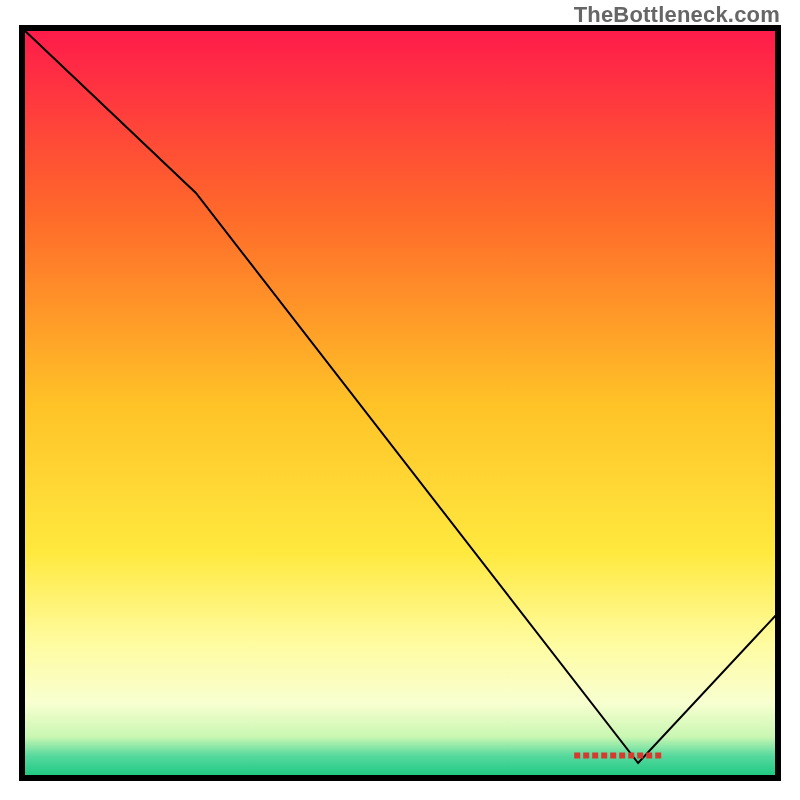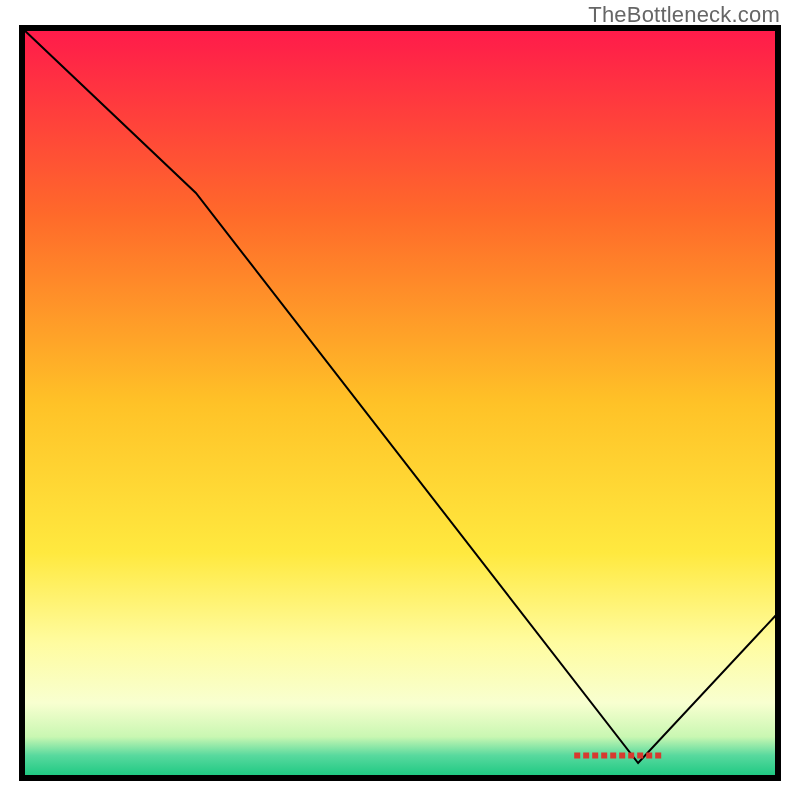--- a/index.html
+++ b/index.html
@@ -13,21 +13,21 @@
   .wrap {
     position: relative;
     width: 800px;
     height: 800px;
   }
   .attribution {
     position: absolute;
     top: 2px;
     right: 20px;
     font-size: 22px;
-    font-weight: 400;
+    font-weight: 700;
     color: #666666;
     letter-spacing: 0.2px;
   }
   svg.chart {
     position: absolute;
     left: 0;
     top: 0;
   }
 </style>
 </head>

